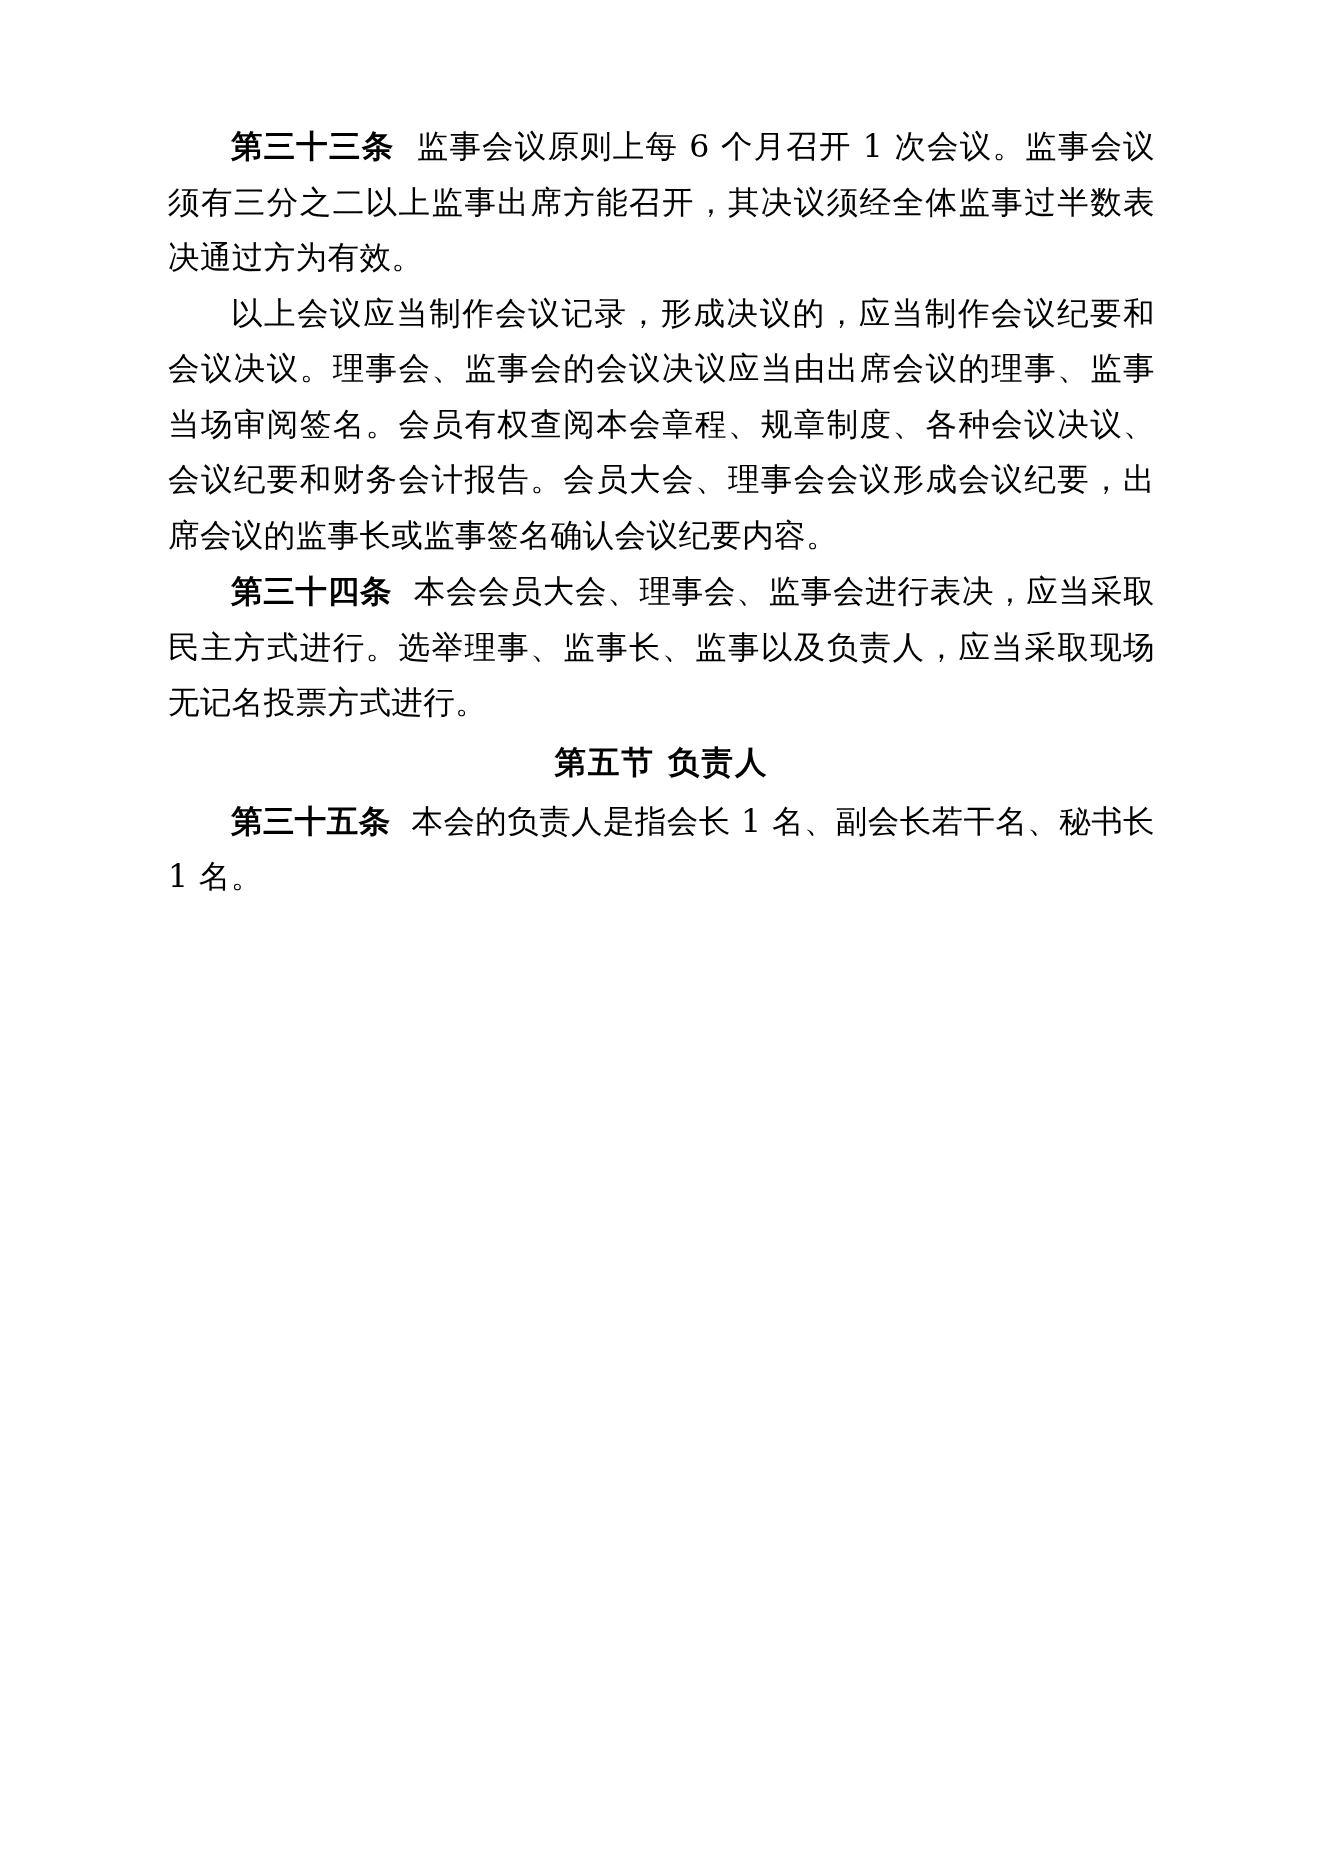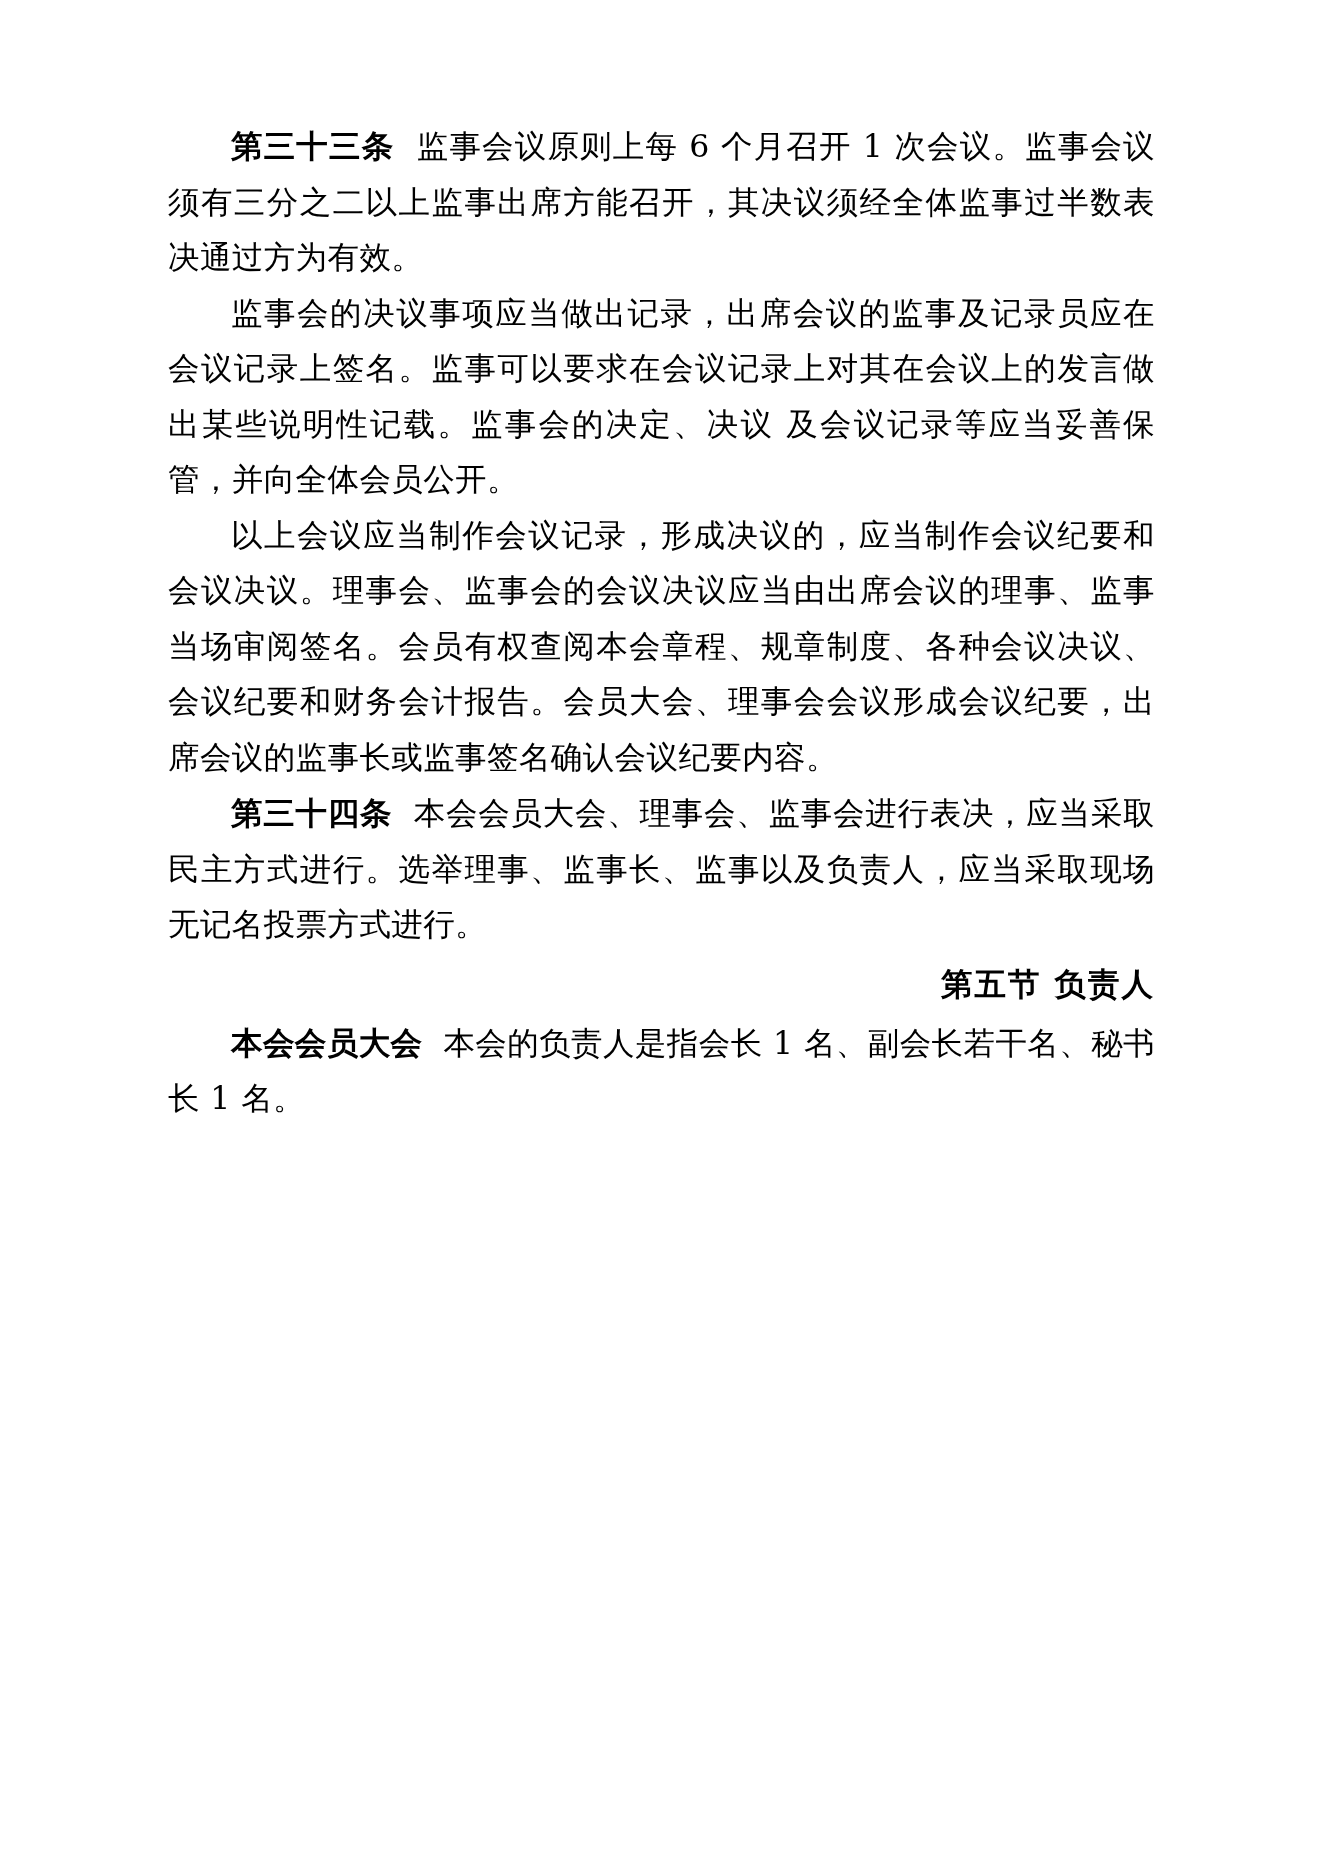--- a/index.html
+++ b/index.html
@@ -36,37 +36,36 @@
     text-indent: 63px;
   }
   .article-head {
     font-weight: 700;
   }
   h2.section-title {
     margin: 0;
     font-size: 31.5px;
     line-height: 62px;
     font-weight: 700;
-    text-align: right;
+    text-align: center;
     letter-spacing: 2px;
   }
 </style>
 </head>
 <body>
 
 <div class="page">
   <div class="doc-body">
 
     <p class="para indent"><span class="article-head">第三十三条</span><span>  监事会议原则上每 6 个月召开 1 次会议。监事会议须有三分之二以上监事出席方能召开，其决议须经全体监事过半数表决通过方为有效。</span></p>
 
-    <p class="para indent">监事会的决议事项应当做出记录，出席会议的监事及记录员应在会议记录上签名。监事可以要求在会议记录上对其在会议上的发言做出某些说明性记载。监事会的决定、决议 及会议记录等应当妥善保管，并向全体会员公开。</p>
 
     <p class="para indent">以上会议应当制作会议记录，形成决议的，应当制作会议纪要和会议决议。理事会、监事会的会议决议应当由出席会议的理事、监事当场审阅签名。会员有权查阅本会章程、规章制度、各种会议决议、会议纪要和财务会计报告。会员大会、理事会会议形成会议纪要，出席会议的监事长或监事签名确认会议纪要内容。</p>
 
     <p class="para indent"><span class="article-head">第三十四条</span><span>  本会会员大会、理事会、监事会进行表决，应当采取民主方式进行。选举理事、监事长、监事以及负责人，应当采取现场无记名投票方式进行。</span></p>
 
     <h2 class="section-title">第五节 负责人</h2>
 
-    <p class="para indent"><span class="article-head">本会会员大会</span><span>  本会的负责人是指会长 1 名、副会长若干名、秘书长 1 名。</span></p>
+    <p class="para indent"><span class="article-head">第三十五条</span><span>  本会的负责人是指会长 1 名、副会长若干名、秘书长 1 名。</span></p>
 
 
   </div>
 </div>
 
 </body></html>

